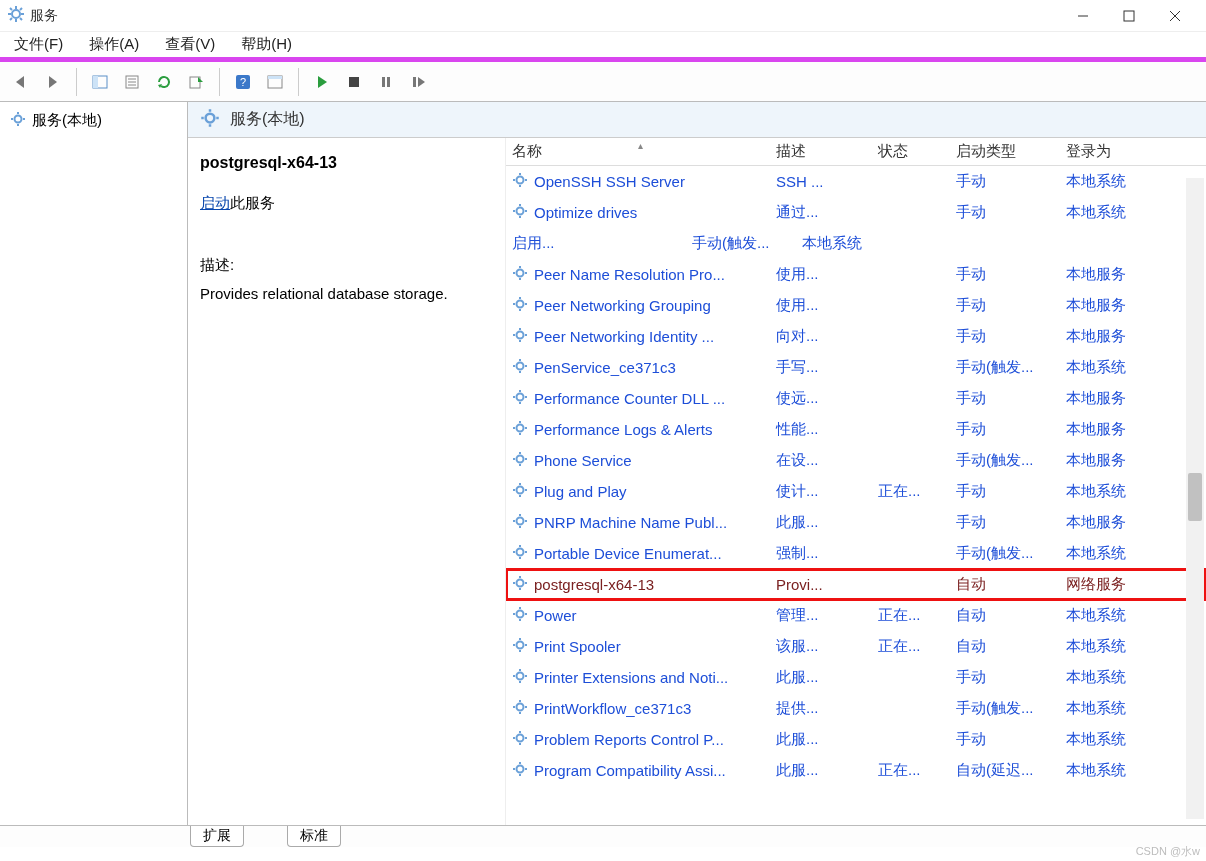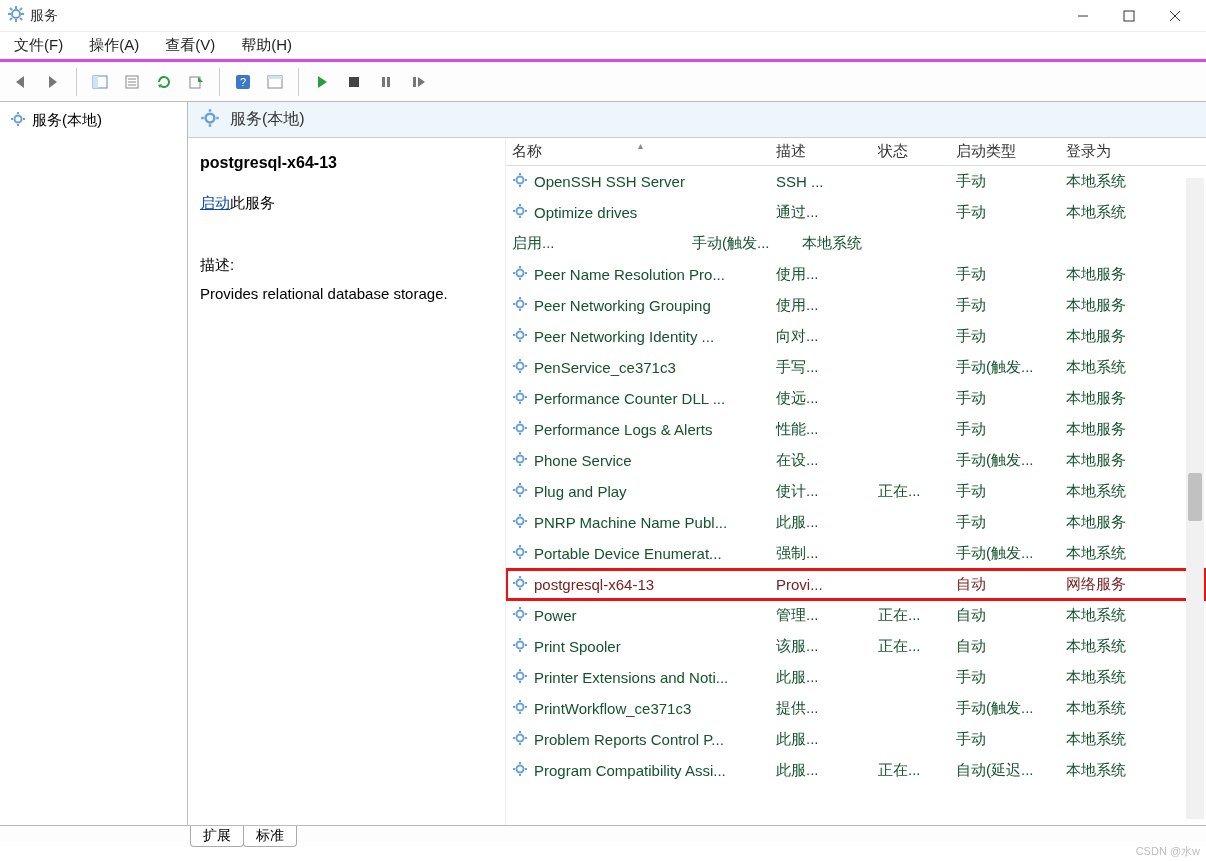--- a/index.html
+++ b/index.html
@@ -28,21 +28,21 @@
 .winbtn { width: 46px; height: 32px; display:flex; align-items:center; justify-content:center; color:#555;}
 
 .menubar {
   height: 30px;
   display: flex;
   align-items: center;
   padding-left: 10px;
   gap: 18px;
   font-size: 15px;
   color: #222;
-  border-bottom: 3px solid #d946ef;
+  border-bottom: 5px solid #d946ef;
 }
 .menubar .item { padding: 3px 4px; }
 
 .toolbar {
   height: 40px;
   display: flex;
   align-items: center;
   padding-left: 6px;
   gap: 2px;
   border-bottom: 1px solid #bbb;
@@ -124,21 +124,21 @@
 .col-login{ flex:1; }
 .rows {
   overflow:hidden;
   height: calc(100% - 28px);
 }
 .row {
   display:flex;
   align-items:center;
   height:31px;
   font-size:15px;
-  color:#14532d;
+  color:#1d4ed8;
 }
 .row .col { padding:0 6px; white-space:nowrap; overflow:hidden; text-overflow:ellipsis;}
 .row .col-name { display:flex; align-items:center; gap:6px;}
 .row.highlight {
   outline:3px solid #e11;
   outline-offset:-2px;
   color:#7a2020;
 }
 
 .vscroll {
@@ -151,20 +151,21 @@
 }
 
 .tabs {
   height:22px;
   display:flex;
   border-top:1px solid #bbb;
   background:#fdfdfd;
   font-size:14px;
   padding-left:190px;
   align-items:center;
+  gap:44px;
 }
 .tab {
   border:1px solid #aaa;
   border-top:none;
   padding:1px 12px;
   background:#fff;
   margin-right:-1px;
   border-radius:0 0 4px 4px;
 }
 .tab.active { background:#fff; font-weight:normal;}

